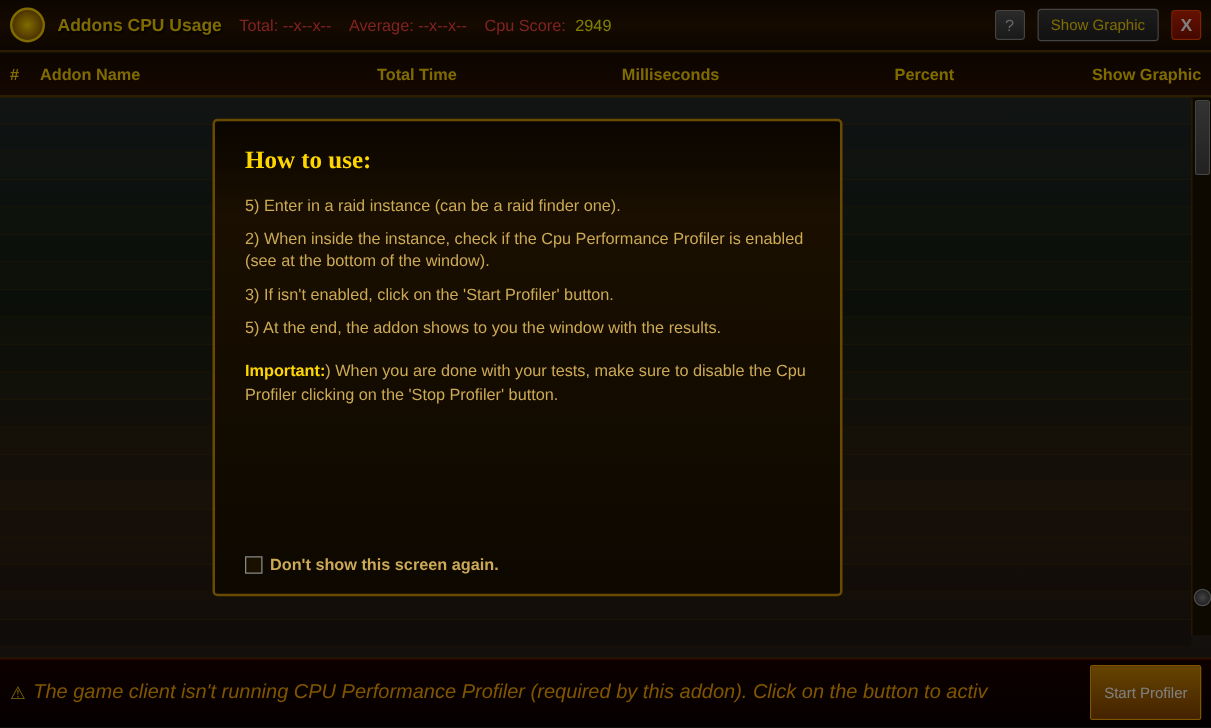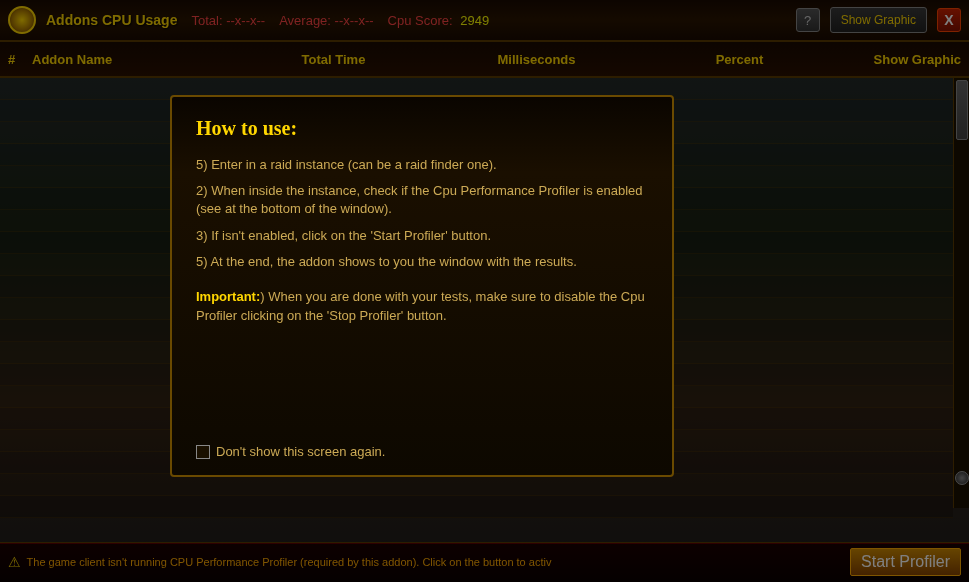--- a/index.html
+++ b/index.html
@@ -269,20 +269,21 @@
       font-family: Arial, sans-serif;
     }
 
     .dont-show-label {
       display: flex;
       align-items: center;
       gap: 6px;
       color: #ccaa55;
       font-size: 13px;
       cursor: pointer;
+      font-weight: bold;
     }
 
     .dont-show-checkbox {
       width: 14px;
       height: 14px;
       border: 1px solid #888;
       background: #1a1000;
       flex-shrink: 0;
     }
 
@@ -312,31 +313,32 @@
     }
 
     .warning-icon {
       color: #ffd700;
       font-size: 14px;
       flex-shrink: 0;
     }
 
     .warning-text {
       color: #ffaa00;
-      font-size: 11px;
+      font-size: 16px;
       flex: 1;
+      font-style: italic;
     }
 
     .start-profiler-btn {
       background: linear-gradient(180deg, #cc8800 0%, #884400 100%);
       border: 1px solid #ffaa00;
       border-radius: 2px;
       color: #fff;
-      font-size: 16px;
-      padding: 4px 10px;
+      font-size: 12px;
+      padding: 14px 10px;
       cursor: pointer;
       white-space: nowrap;
     }
 
     
     .bg-rows {
       position: absolute;
       top: 78px;
       left: 0;
       width: 953px;

